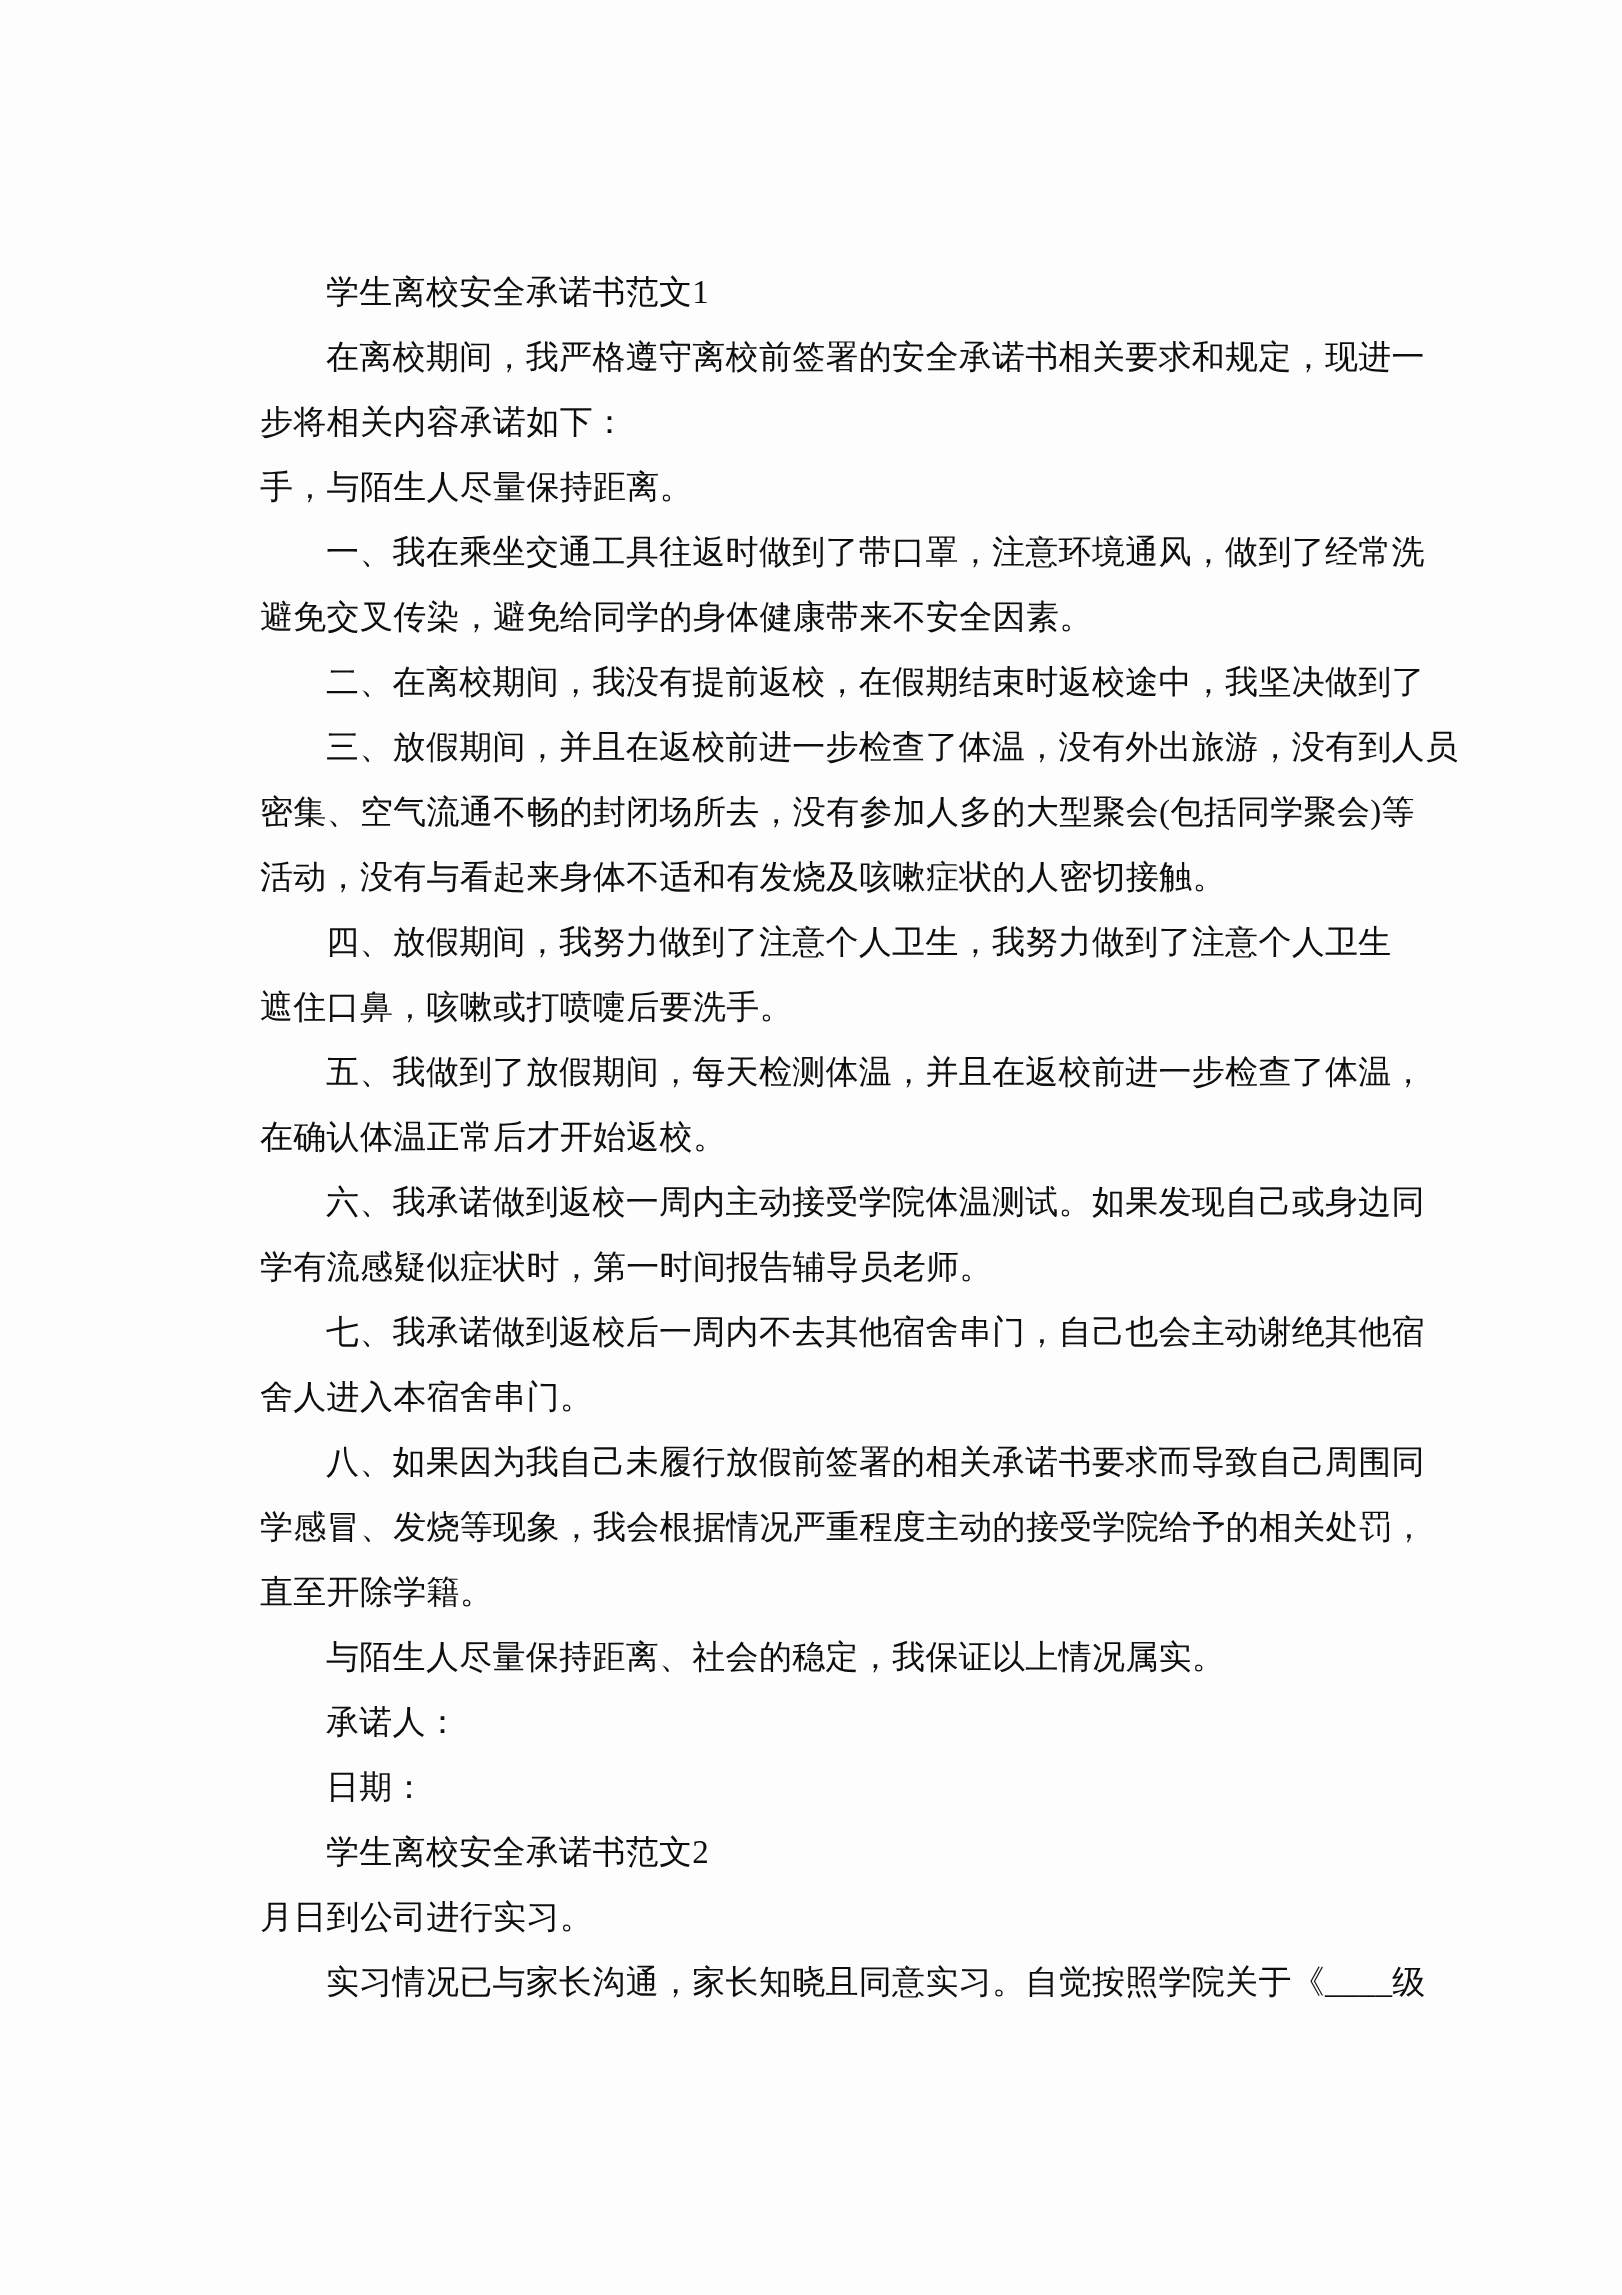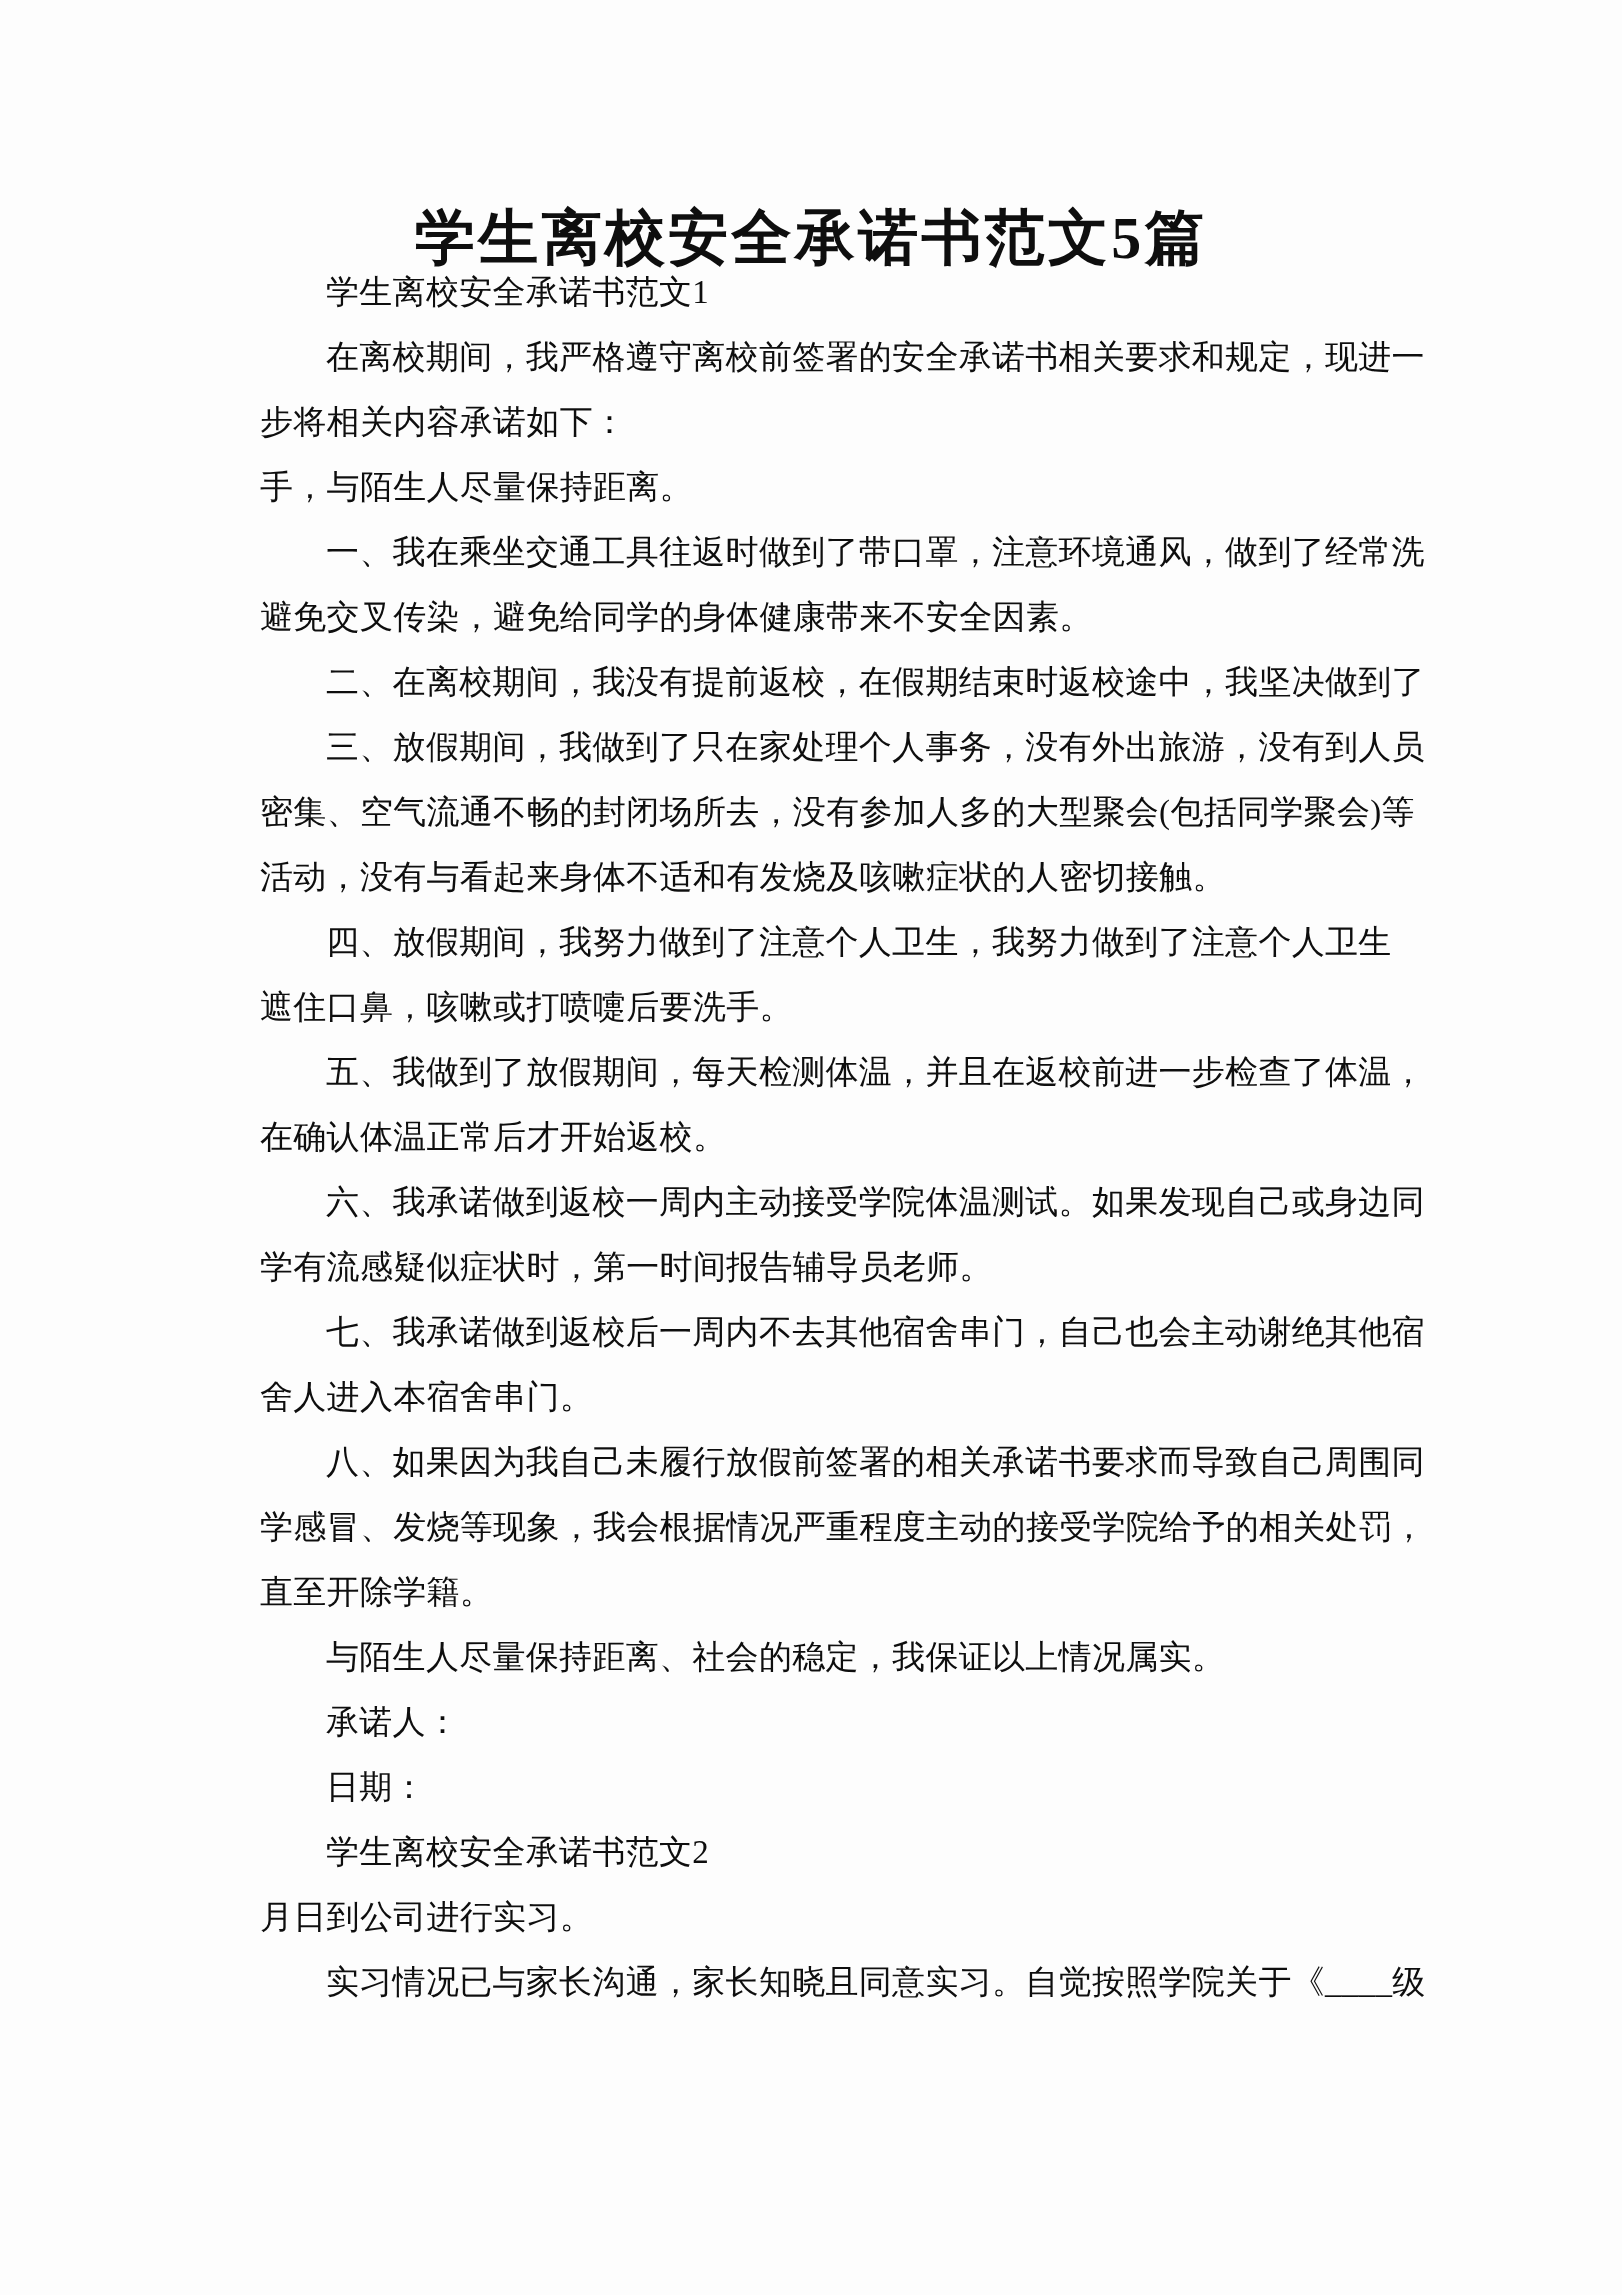--- a/index.html
+++ b/index.html
@@ -44,30 +44,29 @@
     letter-spacing: 0.3px;
   }
   .line.indent {
     padding-left: 66px;
   }
 </style>
 </head>
 <body>
 
 <div class="page" style="background: rgb(253, 253, 253); color: rgb(14, 14, 14);">
-  <h1 class="doc-title">学生离校安全承诺书范文5篇</h1>
   <div class="doc-body" id="doc-body">
       <div class="line indent">学生离校安全承诺书范文1</div>
       <div class="line indent">在离校期间，我严格遵守离校前签署的安全承诺书相关要求和规定，现进一</div>
       <div class="line">步将相关内容承诺如下：</div>
       <div class="line">手，与陌生人尽量保持距离。</div>
       <div class="line indent">一、我在乘坐交通工具往返时做到了带口罩，注意环境通风，做到了经常洗</div>
       <div class="line">避免交叉传染，避免给同学的身体健康带来不安全因素。</div>
       <div class="line indent">二、在离校期间，我没有提前返校，在假期结束时返校途中，我坚决做到了</div>
-      <div class="line indent">三、放假期间，我做到了只在家处理个人事务，没有外出旅游，没有到人员</div>
+      <div class="line indent">三、放假期间，并且在返校前进一步检查了体温，没有外出旅游，没有到人员</div>
       <div class="line">密集、空气流通不畅的封闭场所去，没有参加人多的大型聚会(包括同学聚会)等</div>
       <div class="line">活动，没有与看起来身体不适和有发烧及咳嗽症状的人密切接触。</div>
       <div class="line indent">四、放假期间，我努力做到了注意个人卫生，我努力做到了注意个人卫生</div>
       <div class="line">遮住口鼻，咳嗽或打喷嚏后要洗手。</div>
       <div class="line indent">五、我做到了放假期间，每天检测体温，并且在返校前进一步检查了体温，</div>
       <div class="line">在确认体温正常后才开始返校。</div>
       <div class="line indent">六、我承诺做到返校一周内主动接受学院体温测试。如果发现自己或身边同</div>
       <div class="line">学有流感疑似症状时，第一时间报告辅导员老师。</div>
       <div class="line indent">七、我承诺做到返校后一周内不去其他宿舍串门，自己也会主动谢绝其他宿</div>
       <div class="line">舍人进入本宿舍串门。</div>

